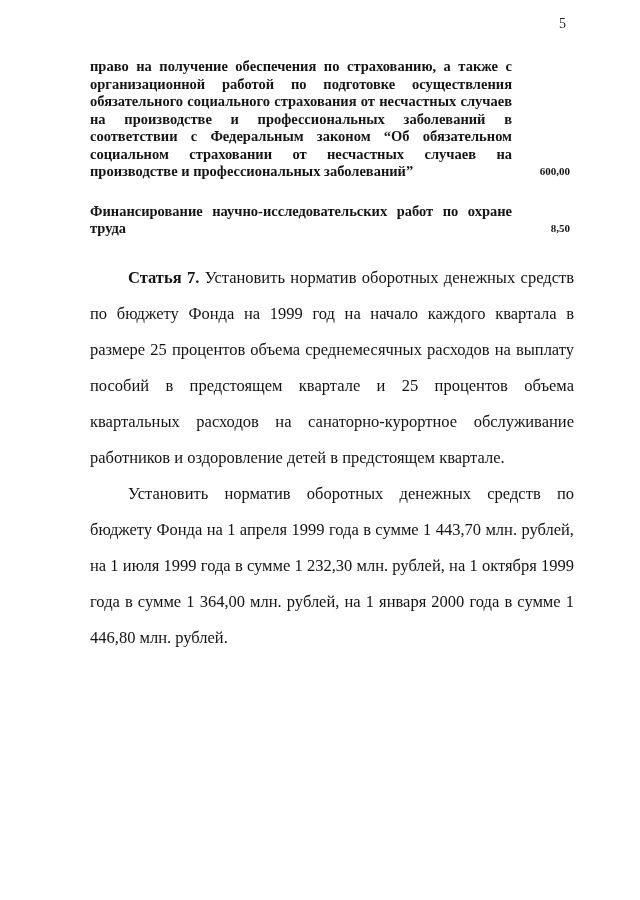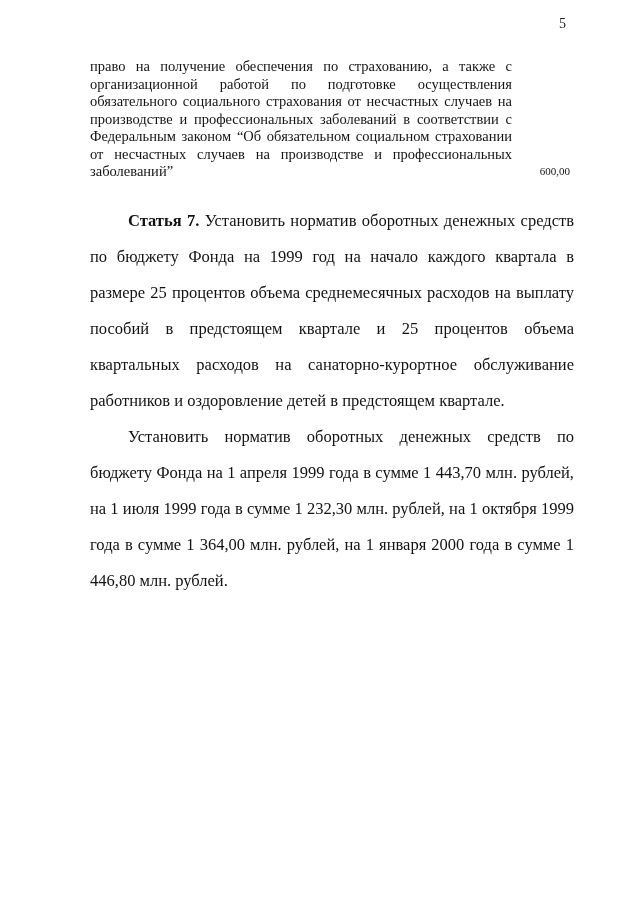--- a/index.html
+++ b/index.html
@@ -23,20 +23,21 @@
   .page-number {
     position: absolute;
     top: 16px;
     right: 74px;
     font-size: 14px;
     color: #222;
   }
   .budget-section {
     margin-top: 40px;
     width: 480px;
+    font-weight: bold;
   }
   .budget-item {
     display: flex;
     justify-content: space-between;
     align-items: flex-end;
     margin-bottom: 22px;
   }
   .item-text {
     width: 422px;
     font-size: 14.5px;
@@ -72,20 +73,24 @@
 
   <div class="page-number">5</div>
 
   <div class="budget-section">
 
     <div class="budget-item">
       <div class="item-text">право на получение обеспечения по страхованию, а также с организационной работой по подготовке осуществления обязательного социального страхования от несчастных случаев на производстве и профессиональных заболеваний в соответствии с Федеральным законом “Об обязательном социальном страховании от несчастных случаев на производстве и профессиональных заболеваний”</div>
       <div class="item-amount">600,00</div>
     </div>
 
+    <div class="budget-item">
+      <div class="item-text">Финансирование научно-исследовательских работ по охране труда</div>
+      <div class="item-amount">8,50</div>
+    </div>
 
 
   </div>
 
   <div class="article-section">
 
     <p>
       <span class="lead">Статья 7.</span>
       <span>Установить норматив оборотных денежных средств по бюджету Фонда на 1999 год на начало каждого квартала в размере 25 процентов  объема среднемесячных расходов на выплату пособий в предстоящем квартале и 25 процентов  объема квартальных расходов на санаторно-курортное обслуживание работников и оздоровление детей в предстоящем квартале.</span>
     </p>

